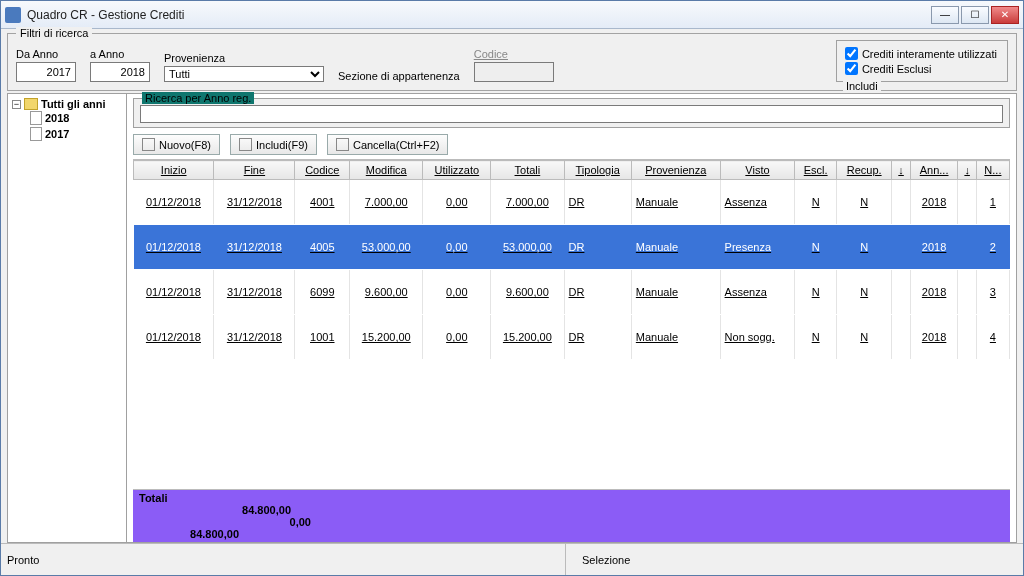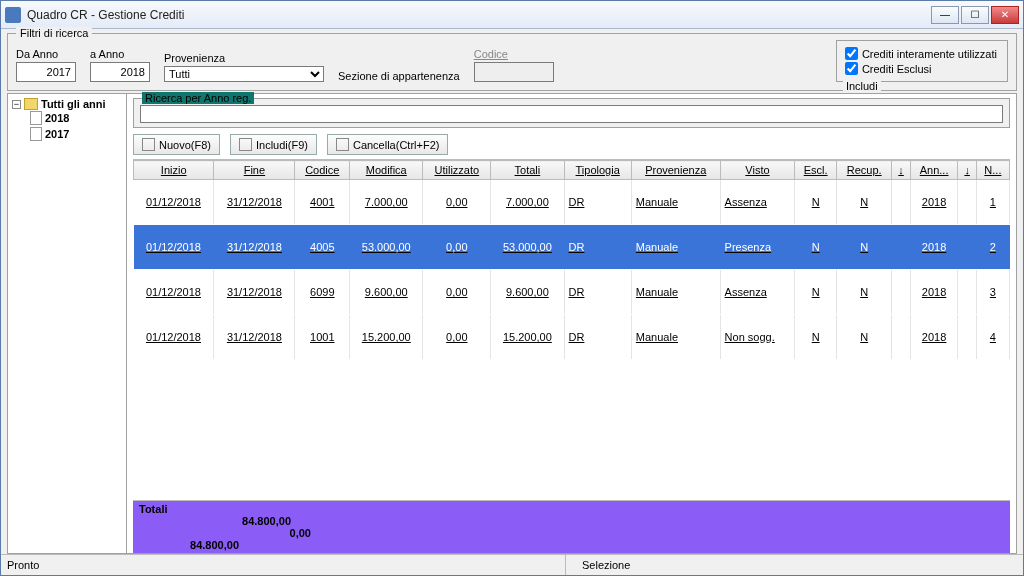--- a/index.html
+++ b/index.html
@@ -53,21 +53,21 @@
 th { background: linear-gradient(#f8f8f8,#e6e6e6); border: 1px solid #bbb; padding: 3px 4px; font-weight: normal; text-align: center; white-space: nowrap; }
 td { border-right: 1px solid #e4e4e4; border-bottom: 1px solid #fff; padding: 16px 4px; white-space: nowrap; }
 td.r { text-align: center; }
 td.c { text-align: center; }
 tr.sel td { background: #3a74d8; color: #fff; border-right-color: #3a74d8; }
 
 .totals { display: flex; background: #8b5cf6; border-top: 1px solid #bbb; padding: 2px 6px; font-size: 11px; font-weight: bold; margin: 0 6px; flex-direction: column; }
 .totals .tlabel { width: 220px; }
 .totals .tval { text-align: right; }
 
-.status { height: 21px; background: #f0f0f0; border-top: 1px solid #bbb; display: flex; align-items: center; font-size: 11px; padding: 0 6px; }
+.status { height: 32px; background: #f0f0f0; border-top: 1px solid #bbb; display: flex; align-items: center; font-size: 11px; padding: 0 6px; }
 .status .scol { border-left: 1px solid #bbb; padding: 0 16px; height: 100%; display:flex; align-items:center; }
 .status .scol:first-child { border-left: none; padding-left: 0; flex:0 0 558px; }
 </style>
 </head>
 <body>
 
 <div class="window">
 
   <div class="titlebar">
     <div class="icon"></div>

